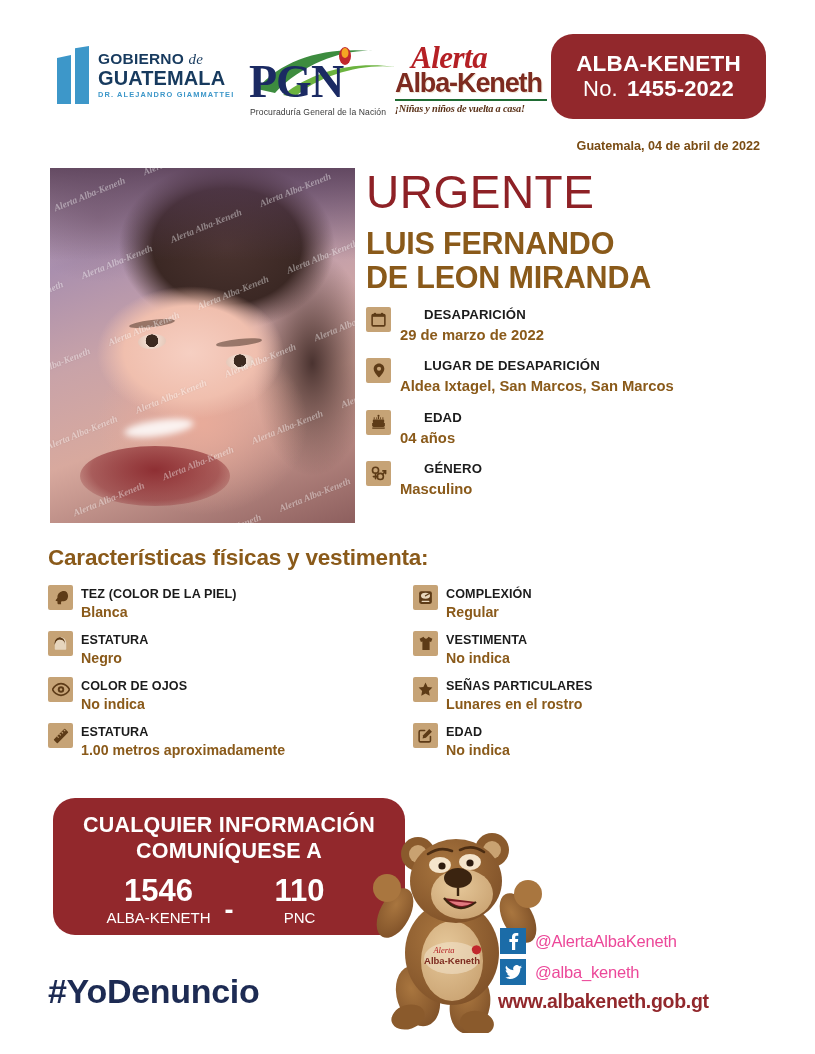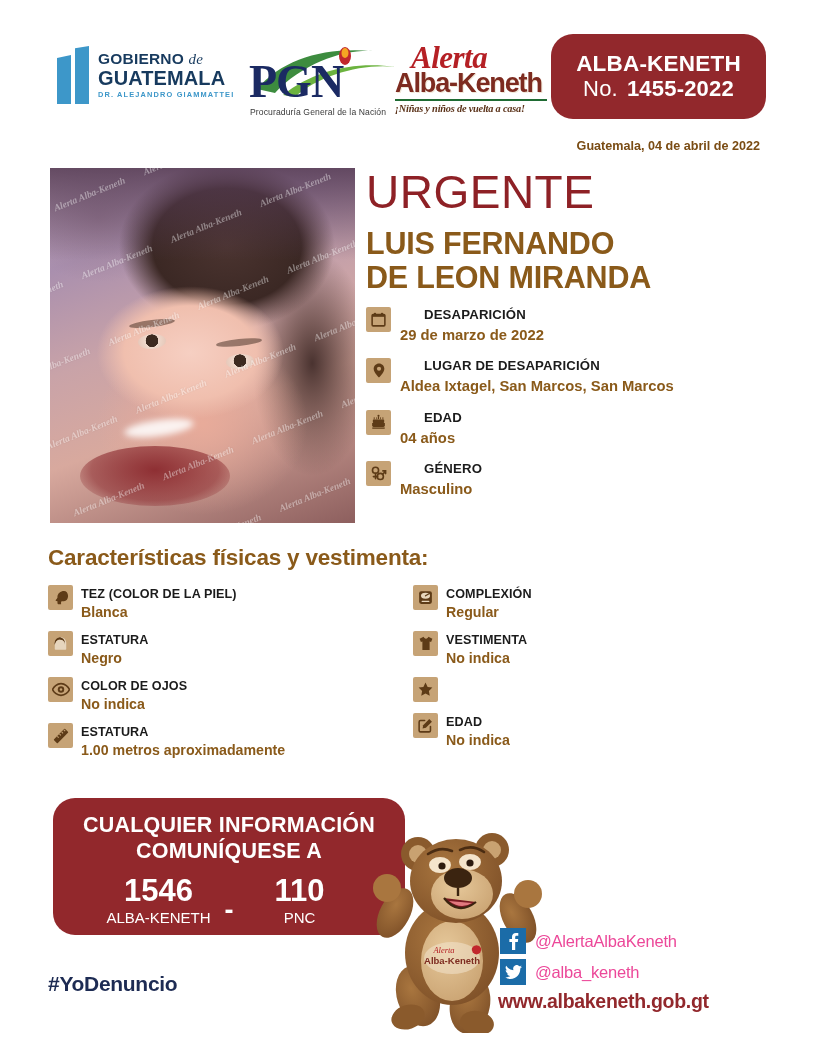--- a/index.html
+++ b/index.html
@@ -109,21 +109,21 @@
   
   .contact{position:absolute;left:53px;top:798px;width:352px;height:137px;background:#92282c;
     border-radius:22px;color:#fff;text-align:center;}
   .c1{font-size:21.5px;font-weight:bold;letter-spacing:.2px;padding-top:15px;line-height:1.2;}
   .phones{display:flex;align-items:flex-start;justify-content:center;gap:6px;margin-top:10px;}
   .pnum{min-width:120px;}
   .pnum .n{font-size:31px;font-weight:bold;line-height:1;}
   .pnum .s{font-size:15px;margin-top:3px;}
   .dash{font-size:27px;font-weight:bold;margin-top:20px;}
 
-  .hashtag{position:absolute;left:48px;top:972px;font-size:21px;font-weight:bold;color:#1d2b53;letter-spacing:-.3px;}
+  .hashtag{position:absolute;left:48px;top:972px;font-size:34px;font-weight:bold;color:#1d2b53;letter-spacing:-.3px;}
 
   
   .bear{position:absolute;left:370px;top:818px;width:185px;height:215px;}
 
   
   .social{position:absolute;left:500px;top:928px;width:300px;}
   .srow{display:flex;align-items:center;gap:9px;margin-bottom:5px;}
   .sic{width:26px;height:26px;background:#1b6ca8;display:flex;align-items:center;justify-content:center;flex:0 0 26px;}
   .stxt{font-size:16.5px;font-weight:normal;color:#ec4899;letter-spacing:-.2px;}
   .web{font-size:19.5px;font-weight:bold;color:#92282c;letter-spacing:-.3px;margin-top:1px;margin-left:-2px;}
@@ -332,20 +332,21 @@
             </svg>
           </span>
           <span><span class="clabel">VESTIMENTA</span><div class="cvalue">No indica</div></span>
         </div>
         <div class="cfield">
           <span class="cbox">
             <svg width="17" height="17" viewBox="0 0 24 24">
               <path d="M12 2.2l3 6.1 6.7 1-4.9 4.7 1.2 6.7-6-3.2-6 3.2 1.2-6.7L2.3 9.3l6.7-1z" fill="#5d3b17"></path>
             </svg>
           </span>
+          <span><span class="clabel">SEÑAS PARTICULARES</span><div class="cvalue">Lunares en el rostro</div></span>
         </div>
         <div class="cfield">
           <span class="cbox">
             <svg width="17" height="17" viewBox="0 0 24 24">
               <path d="M19 13.4V19a2 2 0 0 1-2 2H5a2 2 0 0 1-2-2V7a2 2 0 0 1 2-2h5.8" fill="none" stroke="#5d3b17" stroke-width="2.2" stroke-linecap="round"></path>
               <path d="M17.3 2.9l3.8 3.8-8.6 8.6-4.6.8.8-4.6z" fill="#5d3b17"></path>
             </svg>
           </span>
           <span><span class="clabel">EDAD</span><div class="cvalue">No indica</div></span>
         </div>

